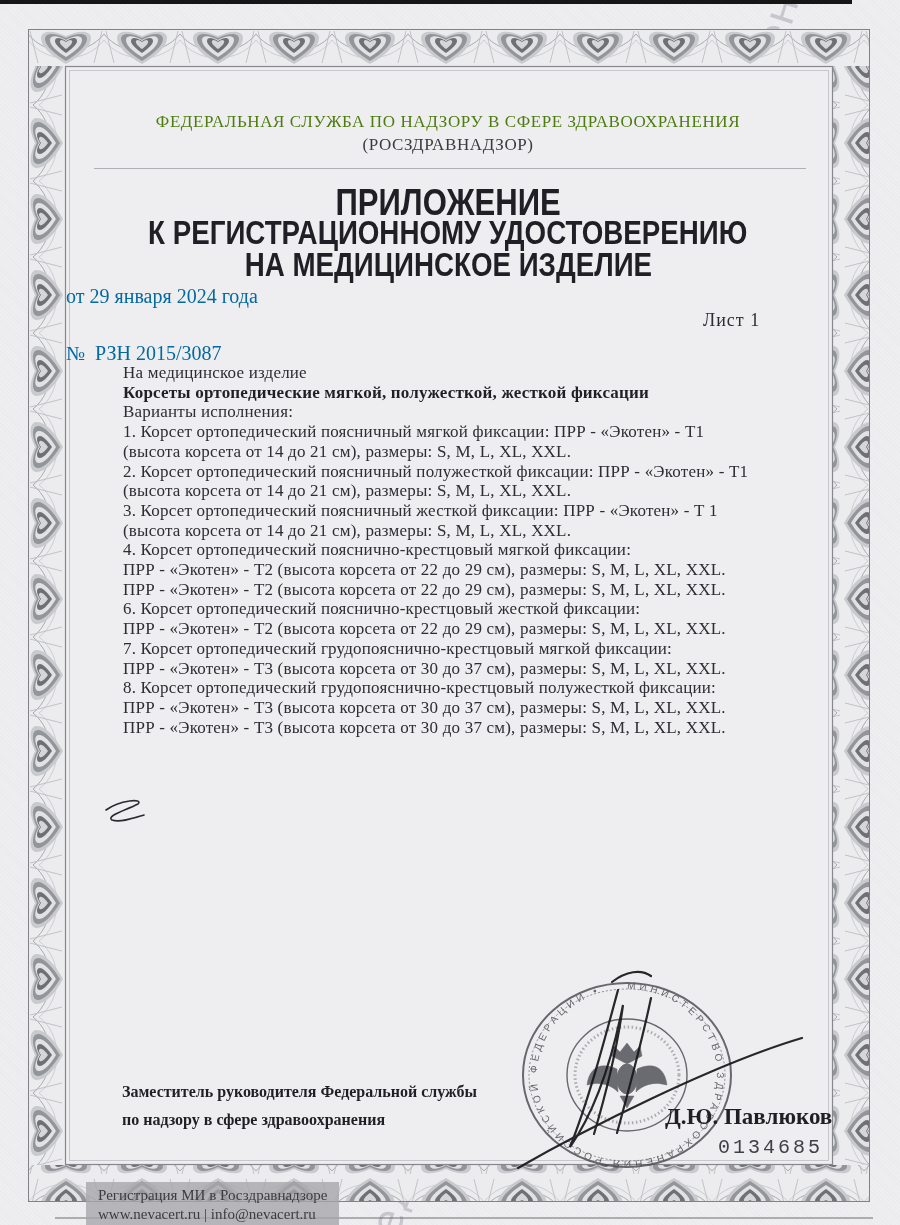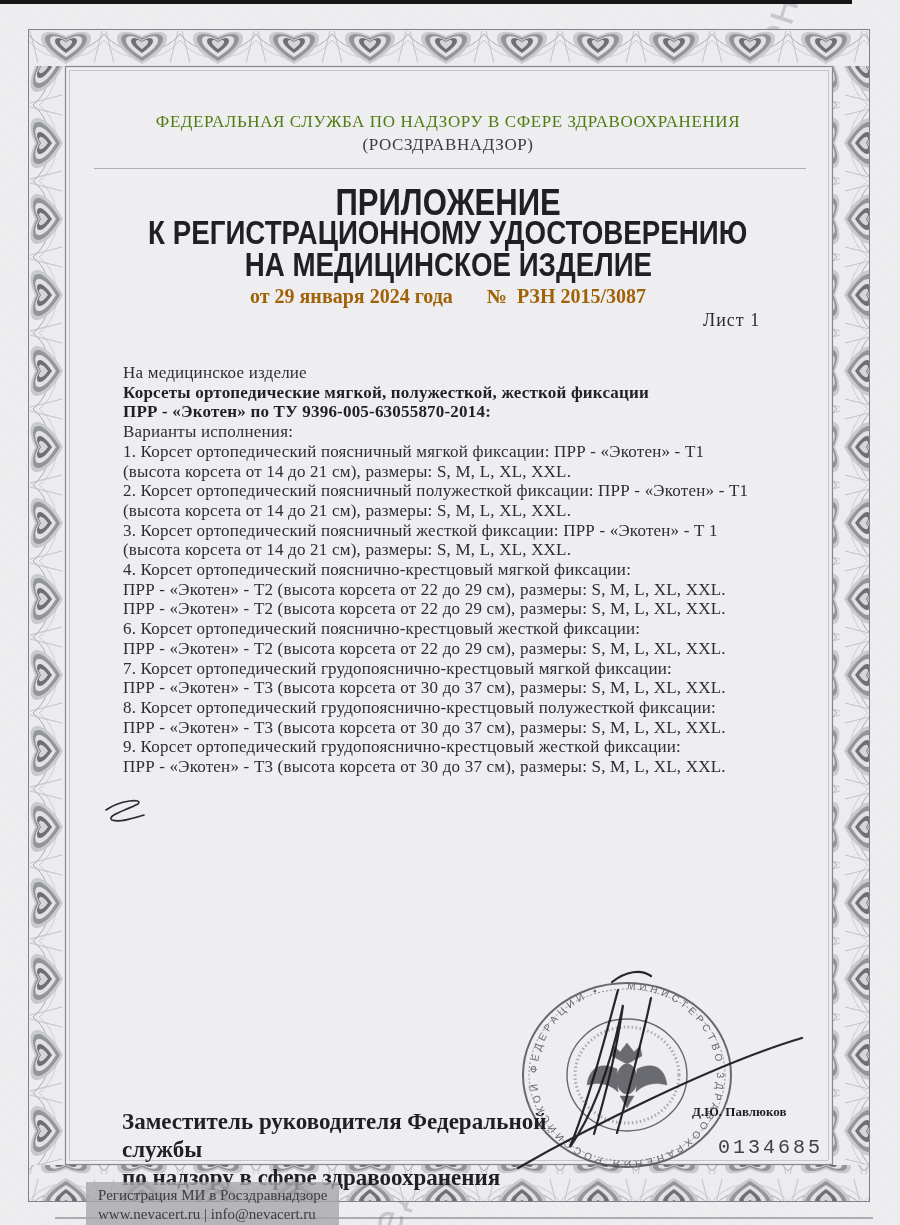--- a/index.html
+++ b/index.html
@@ -36,33 +36,33 @@
   .agency-short{position:absolute;left:0;top:71px;width:100%;text-align:center;
     font-size:17px;letter-spacing:0.6px;color:#3a3a40;}
   .divider{position:absolute;left:28px;top:104px;width:712px;height:1px;background:#aeb0b5;}
   .title-line{position:absolute;left:0;width:100%;text-align:center;
     font-family:"Liberation Sans",sans-serif;font-weight:bold;color:#1f1f25;}
   .title-line>span{display:inline-block;transform:scaleX(0.84);transform-origin:center;white-space:nowrap;}
   .t1{top:110px;font-size:37px;margin-top:8px;}
   .t2{top:150px;font-size:33px;}
   .t3{top:182px;font-size:33px;}
   .date-row{position:absolute;left:0;top:221px;width:100%;display:flex;justify-content:center;gap:34px;
-    font-weight:bold;font-size:20px;color:#a16207;}
+    font-weight:normal;font-size:20px;color:#0369a1;flex-direction:column;}
   .sheet{position:absolute;left:637px;top:246px;font-size:18px;color:#2c2c32;letter-spacing:1px;}
 
   
   .body-block{position:absolute;left:57px;top:299px;width:672px;font-size:17px;line-height:19.7px;
     color:#2d2d33;letter-spacing:0.2px;}
   .body-block .b{font-weight:bold;color:#1f1f24;}
 
   .mark-svg{position:absolute;left:34px;top:730px;}
 
   
-  .sig-title{position:absolute;left:56px;top:1014px;font-weight:bold;font-size:23px;color:#1f1f24;line-height:28px;width:480px;margin-top:30px;}
-  .sig-name{position:absolute;left:626px;top:1040px;font-weight:bold;font-size:13px;color:#1f1f24;white-space:nowrap;}
+  .sig-title{position:absolute;left:56px;top:1014px;font-weight:bold;font-size:16px;color:#1f1f24;line-height:28px;width:480px;}
+  .sig-name{position:absolute;left:599px;top:1040px;font-weight:bold;font-size:23px;color:#1f1f24;white-space:nowrap;}
   .serial{position:absolute;left:652px;top:1072px;font-family:"Liberation Mono",monospace;
     font-size:20px;letter-spacing:3px;color:#404047;}
   .seal-svg{position:absolute;left:513px;top:975px;z-index:2;}
   .sign-svg{position:absolute;left:500px;top:960px;z-index:4;}
 
   
   .footer-box{position:absolute;left:86px;top:1182px;z-index:7;background:rgba(165,165,170,0.78);
     padding:4px 12px 6px 12px;font-size:15px;line-height:19px;color:#3b3b41;white-space:nowrap;}
 </style>
 </head>
@@ -132,38 +132,36 @@
       <span>от 29 января 2024 года</span>
       <span>
         <span>№</span>&nbsp;&nbsp;<span>РЗН 2015/3087</span>
       </span>
     </div>
     <div class="sheet">Лист 1</div>
 
     <div class="body-block">
       <div>На медицинское изделие</div>
       <div class="b">Корсеты ортопедические мягкой, полужесткой, жесткой фиксации</div>
-      <div class="b">ПРР - «Экотен» по ТУ 9396-005-63055870-2014:</div>
       <div>Варианты исполнения:</div>
       <div>1. Корсет ортопедический поясничный мягкой фиксации: ПРР - «Экотен» - Т1</div>
       <div>(высота корсета от 14 до 21 см), размеры: S, M, L, XL, XXL.</div>
       <div>2. Корсет ортопедический поясничный полужесткой фиксации: ПРР - «Экотен» - Т1</div>
       <div>(высота корсета от 14 до 21 см), размеры: S, M, L, XL, XXL.</div>
       <div>3. Корсет ортопедический поясничный жесткой фиксации: ПРР - «Экотен» - Т 1</div>
       <div>(высота корсета от 14 до 21 см), размеры: S, M, L, XL, XXL.</div>
       <div>4. Корсет ортопедический пояснично-крестцовый мягкой фиксации:</div>
       <div>ПРР - «Экотен» - Т2 (высота корсета от 22 до 29 см), размеры: S, M, L, XL, XXL.</div>
       <div>ПРР - «Экотен» - Т2 (высота корсета от 22 до 29 см), размеры: S, M, L, XL, XXL.</div>
       <div>6. Корсет ортопедический пояснично-крестцовый жесткой фиксации:</div>
       <div>ПРР - «Экотен» - Т2 (высота корсета от 22 до 29 см), размеры: S, M, L, XL, XXL.</div>
       <div>7. Корсет ортопедический грудопояснично-крестцовый мягкой фиксации:</div>
       <div>ПРР - «Экотен» - Т3 (высота корсета от 30 до 37 см), размеры: S, M, L, XL, XXL.</div>
       <div>8. Корсет ортопедический грудопояснично-крестцовый полужесткой фиксации:</div>
       <div>ПРР - «Экотен» - Т3 (высота корсета от 30 до 37 см), размеры: S, M, L, XL, XXL.</div>
-      <div>9. Корсет ортопедический грудопояснично-крестцовый жесткой фиксации:</div>
       <div>ПРР - «Экотен» - Т3 (высота корсета от 30 до 37 см), размеры: S, M, L, XL, XXL.</div>
     </div>
 
     <svg class="mark-svg" width="60" height="34" viewBox="0 0 60 34">
       <path d="M6,16 C20,6 44,4 38,10 C24,17 6,22 12,26 C20,29 34,24 44,21" fill="none" stroke="#2a2a30" stroke-width="1.6" stroke-linecap="round"></path>
     </svg>
 
     <div class="sig-title">
       <div>Заместитель руководителя Федеральной службы</div>
       <div>по надзору в сфере здравоохранения</div>

